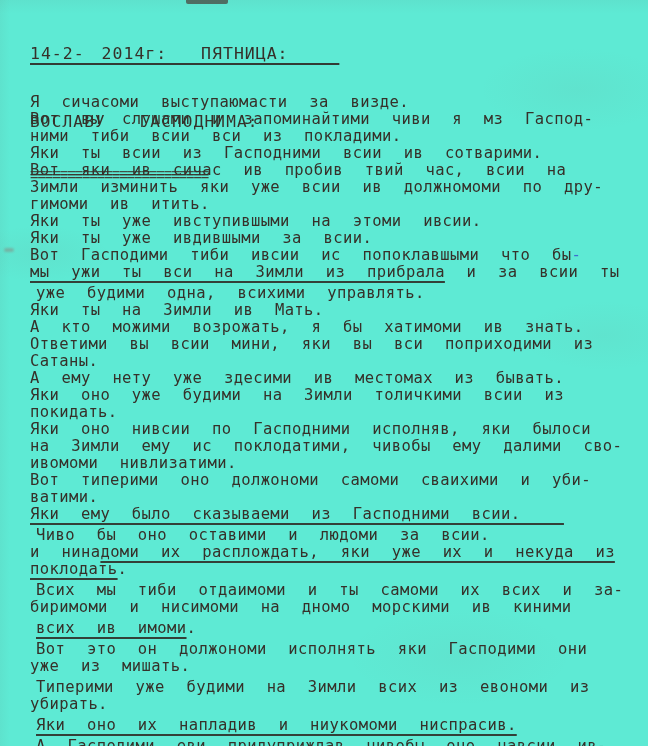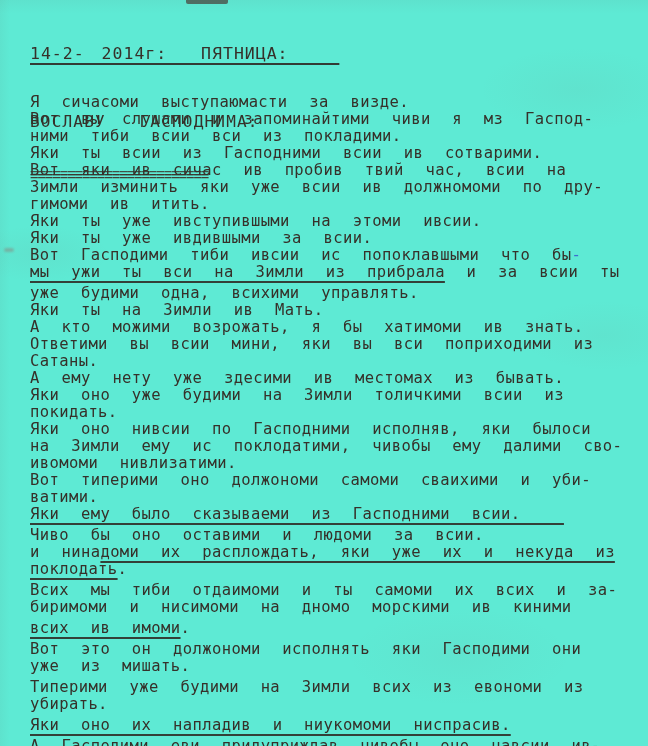--- a/index.html
+++ b/index.html
@@ -38,21 +38,21 @@
   .rule span { position:absolute; left:0; }
   .rule .r1 { top:-4px; opacity:.85; }
   .rule .r2 { top:-1px; opacity:.95; }
 
   .body-text {
     position:absolute; left:30px; top:94px; width:612px;
     font-size:15.5px; line-height:17px; letter-spacing:.4px; word-spacing:12px;
     white-space:pre;
   }
   .line { height:17px; }
-  .line.gap { margin-top:4px; }
+  .line.gap { margin-top:4px;margin-left:6px; }
   .u {
     text-decoration:underline; text-decoration-thickness:1.6px;
     text-underline-offset:3.5px; text-decoration-color:rgba(45,40,34,.88);text-align:right;
   }
   .blue { color:#3d6ed0; }
 </style>
 </head>
 <body>
 
 <div class="page">

